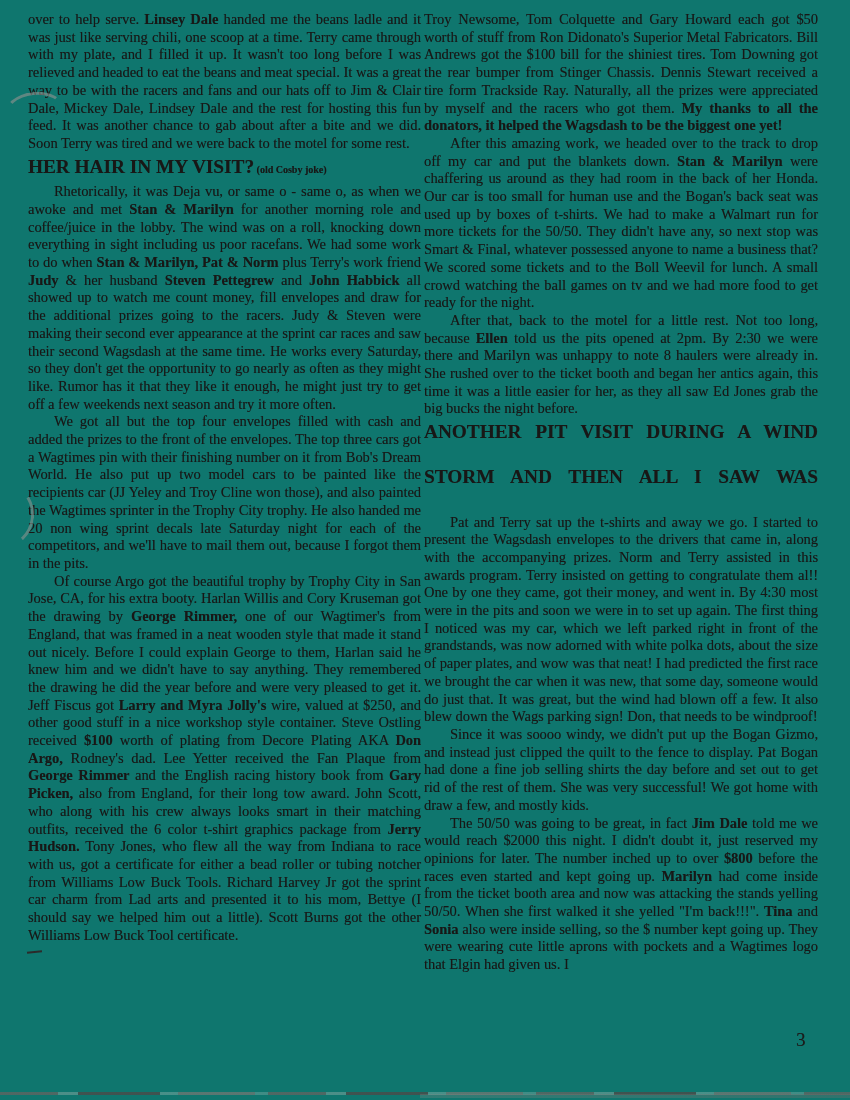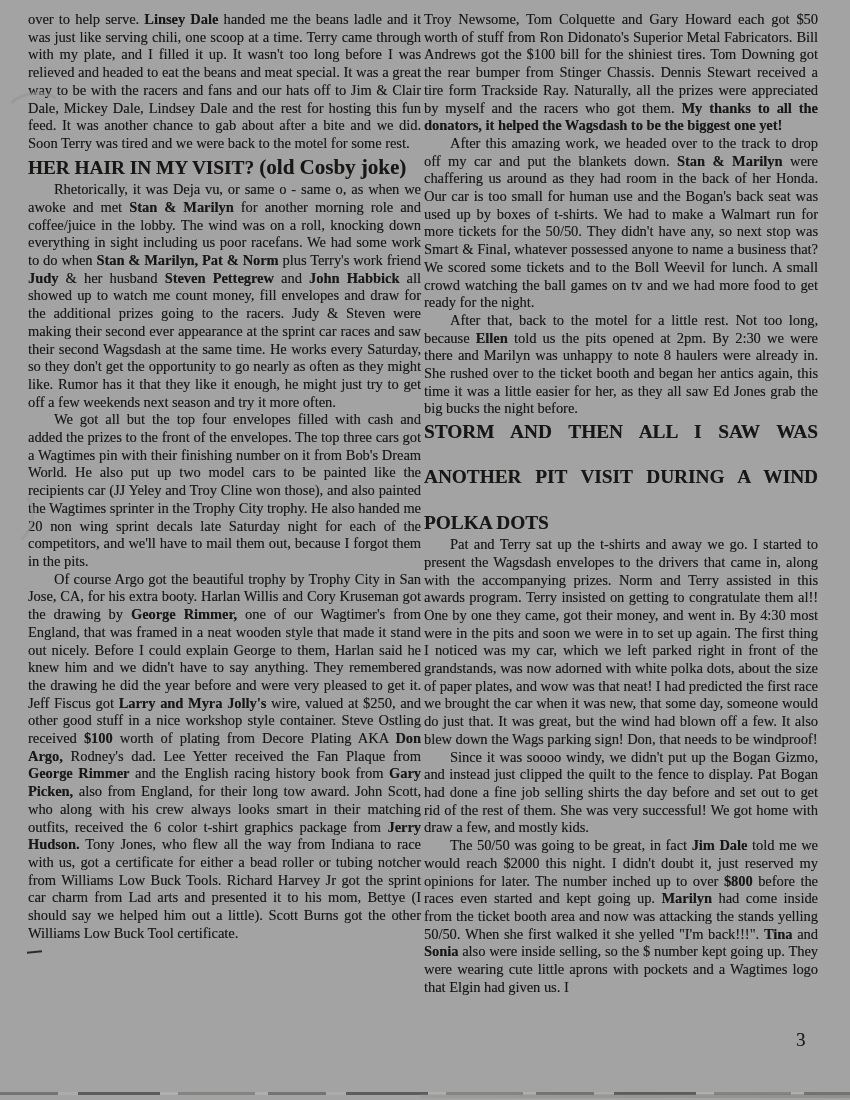--- a/index.html
+++ b/index.html
@@ -1,32 +1,32 @@
 <!DOCTYPE html>
 <html><head>
 <meta charset="utf-8">
 <style>
   html,body{margin:0;padding:0;background:#e9e8e4;}
   .page{
     position:relative;width:850px;height:1100px;overflow:hidden;
-    background:#a3a3a3;
+    background:#0f766e;
     font-family:"Liberation Serif","DejaVu Serif",serif;
     color:#181716;
     text-shadow:0.25px 0 0 rgba(24,23,22,0.45);
   }
   .col{position:absolute;top:11px;font-size:14.4px;line-height:17.7px;text-align:justify;}
   .col-left{left:28px;width:393px;}
   .col-right{left:424px;width:394px;}
   .para{margin:0;text-align:justify;}
   .para.indent{text-indent:26px;}
   .b{font-weight:bold;}
   .heading{font-weight:bold;font-size:19.3px;line-height:22.6px;margin:3px 0 2px 0;}
   .hline{text-align:justify;}
   .hline.full::after{content:"";display:inline-block;width:100%;height:0;}
-  .hsuffix{font-size:21px;}
+  .hsuffix{font-size:10px;}
   .page-number{position:absolute;left:796px;top:1029px;font-size:19px;color:#1c1b1a;}
   
   .arc-top{
     position:absolute;left:4px;top:92px;width:56px;height:36px;
     border:3px solid transparent;border-top-color:rgba(148,147,143,0.6);
     border-radius:50%;transform:rotate(-6deg);
   }
   .arc-mid{
     position:absolute;left:-16px;top:486px;width:44px;height:54px;
     border:3px solid transparent;border-right-color:rgba(150,149,145,0.55);
@@ -61,23 +61,22 @@
       </div>
       <div class="para indent"><span>Rhetorically, it was Deja vu, or same o - same o, as when we awoke and met </span><span class="b">Stan &amp; Marilyn</span><span> for another morning role and coffee/juice in the lobby. The wind was on a roll, knocking down everything in sight including us poor racefans. We had some work to do when </span><span class="b">Stan &amp; Marilyn, Pat &amp; Norm</span><span> plus Terry's work friend </span><span class="b">Judy</span><span> &amp; her husband </span><span class="b">Steven Pettegrew</span><span> and </span><span class="b">John Habbick</span><span> all showed up to watch me count money, fill envelopes and draw for the additional prizes going to the racers. Judy &amp; Steven were making their second ever appearance at the sprint car races and saw their second Wagsdash at the same time. He works every Saturday, so they don't get the opportunity to go nearly as often as they might like. Rumor has it that they like it enough, he might just try to get off a few weekends next season and try it more often.</span></div>
       <div class="para indent"><span>We got all but the top four envelopes filled with cash and added the prizes to the front of the envelopes. The top three cars got a Wagtimes pin with their finishing number on it from Bob's Dream World. He also put up two model cars to be painted like the recipients car (JJ Yeley and Troy Cline won those), and also painted the Wagtimes sprinter in the Trophy City trophy. He also handed me 20 non wing sprint decals late Saturday night for each of the competitors, and we'll have to mail them out, because I forgot them in the pits.</span></div>
       <div class="para indent"><span>Of course Argo got the beautiful trophy by Trophy City in San Jose, CA, for his extra booty. Harlan Willis and Cory Kruseman got the drawing by </span><span class="b">George Rimmer,</span><span> one of our Wagtimer's from England, that was framed in a neat wooden style that made it stand out nicely. Before I could explain George to them, Harlan said he knew him and we didn't have to say anything. They remembered the drawing he did the year before and were very pleased to get it. Jeff Fiscus got </span><span class="b">Larry and Myra Jolly's</span><span> wire, valued at $250,  and other good stuff in a nice workshop style container. Steve Ostling received </span><span class="b">$100</span><span> worth of plating from Decore Plating AKA </span><span class="b">Don Argo,</span><span> Rodney's dad. Lee Yetter received the Fan Plaque from </span><span class="b">George Rimmer</span><span> and the English racing history book from </span><span class="b">Gary Picken,</span><span> also from England, for their long tow award. John Scott, who along with his crew always looks smart in their matching outfits, received the 6 color t-shirt graphics package from </span><span class="b">Jerry Hudson.</span><span> Tony Jones, who flew all the way from Indiana to race with us, got a certificate for either a bead roller or tubing notcher from Williams Low Buck Tools. Richard Harvey Jr got the sprint car charm from Lad arts and presented it to his mom, Bettye (I should say we helped him out a little). Scott Burns got the other Williams Low Buck Tool certificate.</span></div>
     </div>
   <div class="col col-right">
       <div class="para"><span>Troy Newsome, Tom Colquette and Gary Howard each got $50 worth of stuff from Ron Didonato's Superior Metal Fabricators. Bill Andrews got the $100 bill for the shiniest tires. Tom Downing got the rear bumper from Stinger Chassis. Dennis Stewart received a tire form Trackside Ray. Naturally, all the prizes were appreciated by myself and the racers who got them. </span><span class="b">My thanks to all the donators, it helped the Wagsdash to be the biggest one yet!</span></div>
       <div class="para indent"><span>After this amazing work, we headed over to the track to drop off my car and put the blankets down. </span><span class="b">Stan &amp; Marilyn</span><span> were chaffering us around as they had room in the back of her Honda. Our car is too small for human use and the Bogan's back seat was used up by boxes of t-shirts. We had to make a Walmart run for more tickets for the 50/50. They didn't have any, so next stop was Smart &amp; Final, whatever possessed anyone to name a business that? We scored some tickets and to the Boll Weevil for lunch. A small crowd watching the ball games on tv and we had more food to get ready for the night.</span></div>
       <div class="para indent"><span>After that, back to the motel for a little rest. Not too long, because </span><span class="b">Ellen</span><span> told us the pits opened at 2pm. By 2:30 we were there and Marilyn was unhappy to note 8 haulers were already in. She rushed over to the ticket booth and began her antics again, this time it was a little easier for her, as they all saw Ed Jones grab the big bucks the night before.</span></div>
       <div class="heading">
+        <div class="hline full">ANOTHER PIT VISIT DURING A WIND</div>
         <div class="hline full">STORM AND THEN ALL I SAW WAS</div>
-        <div class="hline full">ANOTHER PIT VISIT DURING A WIND</div>
-        <div class="hline"><span>POLKA DOTS</span></div>
       </div>
       <div class="para indent"><span>Pat and Terry sat up the t-shirts and away we go. I started to present the Wagsdash envelopes to the drivers that came in, along with the accompanying prizes. Norm and Terry assisted in this awards program. Terry insisted on getting to congratulate them al!! One by one they came, got their money, and went in. By 4:30 most were in the pits and soon we were in to set up again. The first thing I noticed was my car, which we left parked right in front of the grandstands, was now adorned with white polka dots, about the size of paper plates, and wow was that neat! I had predicted the first race we brought the car when it was new, that some day, someone would do just that. It was great, but the wind had blown off a few. It also blew down the Wags parking sign! Don, that needs to be windproof!</span></div>
       <div class="para indent"><span>Since it was soooo windy, we didn't put up the Bogan Gizmo, and instead just clipped the quilt to the fence to display. Pat Bogan had done a fine job selling shirts the day before and set out to get rid of the rest of them. She was very successful! We got home with draw a few, and mostly kids.</span></div>
       <div class="para indent"><span>The 50/50 was going to be great, in fact </span><span class="b">Jim Dale</span><span> told me we would reach $2000 this night. I didn't doubt it, just reserved my opinions for later. The number inched up to over </span><span class="b">$800</span><span> before the races even started and kept going up. </span><span class="b">Marilyn</span><span> had come inside from the ticket booth area and now was attacking the stands yelling 50/50. When she first walked it she yelled "I'm back!!!". </span><span class="b">Tina</span><span> and </span><span class="b">Sonia</span><span> also were inside selling, so the $ number kept going up. They were wearing cute little aprons with pockets and a Wagtimes logo that Elgin had given us. I</span></div>
     </div>
   <div class="page-number">3</div>
   <div class="arc-top"></div>
   <div class="arc-mid"></div>
   <div class="squiggle"></div>
   <div class="scan-edge"></div>

